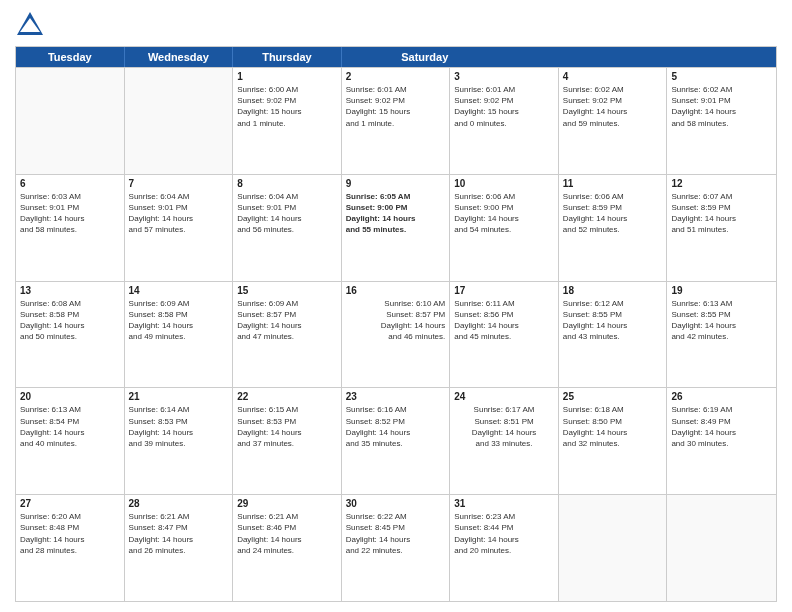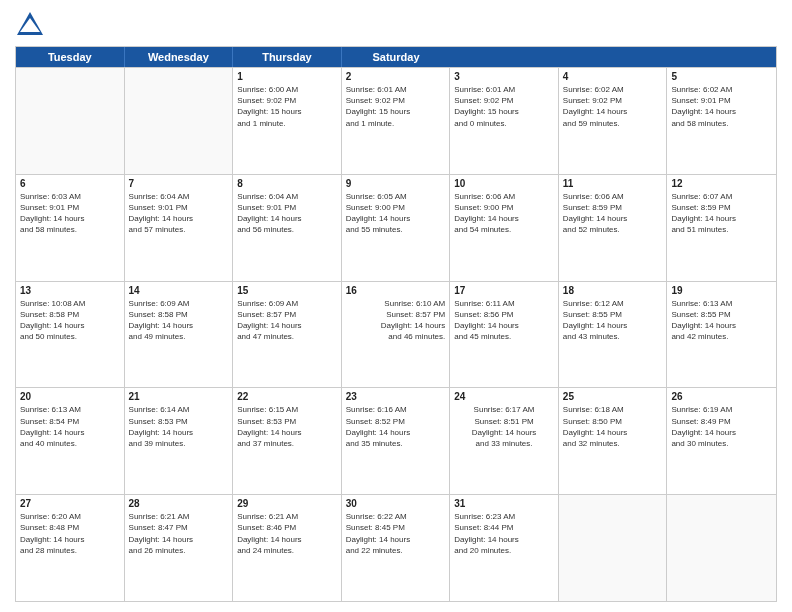--- a/index.html
+++ b/index.html
@@ -72,21 +72,21 @@
       background: #1a56a0;
     }
     .cal-header-cell {
       color: #fff;
       font-size: 11px;
       font-weight: bold;
       text-align: center;
       padding: 4px 2px;
       border-right: 1px solid #3a76c0;
     }
-    .cal-header-cell:last-child { border-right: none; }
+    .cal-header-cell:last-child { border-right: none; text-align: right; }
     .cal-body {
       display: flex;
       flex-direction: column;
       flex: 1;
     }
     .cal-row {
       display: grid;
       grid-template-columns: repeat(7, 1fr);
       flex: 1;
       border-top: 1px solid #ccc;
@@ -199,21 +199,21 @@
           </div>
           <div class="cal-cell">
             <div class="day-num">8</div>
             <div class="cell-text" style="white-space: pre-line;">Sunrise: 6:04 AM
 Sunset: 9:01 PM
 Daylight: 14 hours
 and 56 minutes.</div>
           </div>
           <div class="cal-cell">
             <div class="day-num">9</div>
-            <div class="cell-text" style="white-space: pre-line;">Sunrise: 6:05 AM
+            <div class="cell-text" style="white-space: pre-line; font-weight: bold;">Sunrise: 6:05 AM
 Sunset: 9:00 PM
 Daylight: 14 hours
 and 55 minutes.</div>
           </div>
           <div class="cal-cell">
             <div class="day-num">10</div>
             <div class="cell-text" style="white-space: pre-line;">Sunrise: 6:06 AM
 Sunset: 9:00 PM
 Daylight: 14 hours
 and 54 minutes.</div>
@@ -229,21 +229,21 @@
             <div class="day-num">12</div>
             <div class="cell-text" style="white-space: pre-line;">Sunrise: 6:07 AM
 Sunset: 8:59 PM
 Daylight: 14 hours
 and 51 minutes.</div>
           </div>
         </div>
         <div class="cal-row">
           <div class="cal-cell">
             <div class="day-num">13</div>
-            <div class="cell-text" style="white-space: pre-line;">Sunrise: 10:08 AM
+            <div class="cell-text" style="white-space: pre-line;">Sunrise: 6:08 AM
 Sunset: 8:58 PM
 Daylight: 14 hours
 and 50 minutes.</div>
           </div>
           <div class="cal-cell">
             <div class="day-num">14</div>
             <div class="cell-text" style="white-space: pre-line;">Sunrise: 6:09 AM
 Sunset: 8:58 PM
 Daylight: 14 hours
 and 49 minutes.</div>

